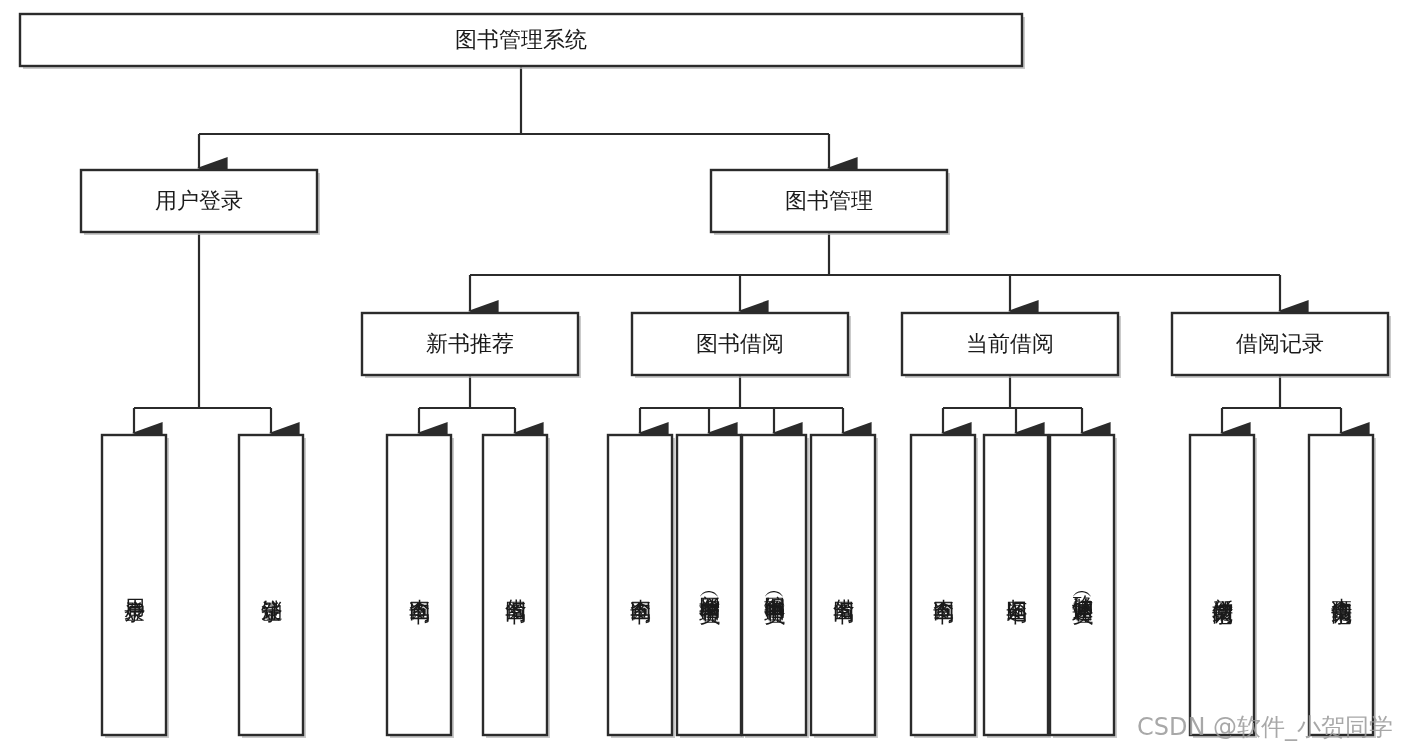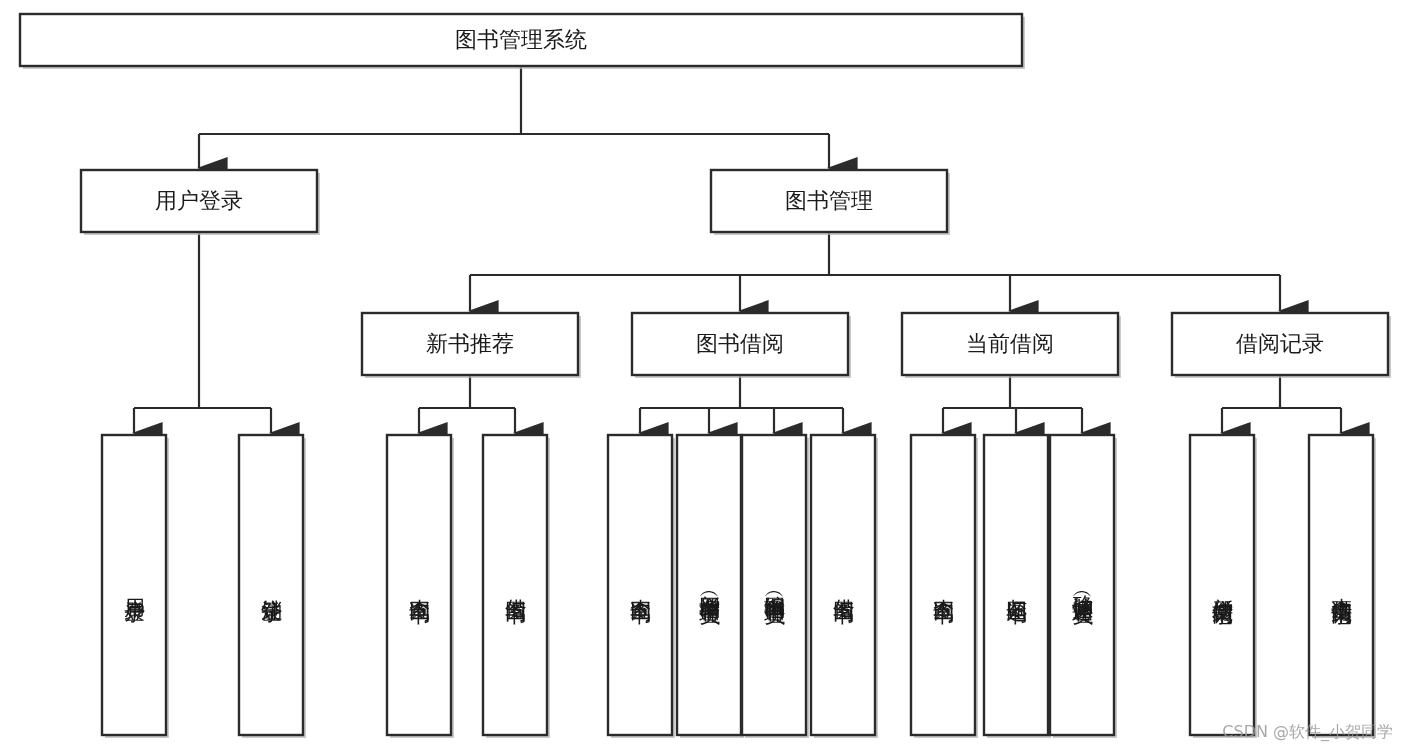--- a/index.html
+++ b/index.html
@@ -69,21 +69,21 @@
     letter-spacing: 1.5px;
     color: #1a1a1a;
     white-space: nowrap;
     text-align: center;
   }
   #watermark {
     position: absolute;
     right: 12px;
     bottom: 4px;
     font-family: "DejaVu Sans", "Liberation Sans", sans-serif;
-    font-size: 16px;
+    font-size: 24px;
     color: #9a9a9a;
     opacity: 0.85;
     white-space: nowrap;
     user-select: none;
   }
 </style>
 </head>
 <body>
 
 <div id="diagram-root">

